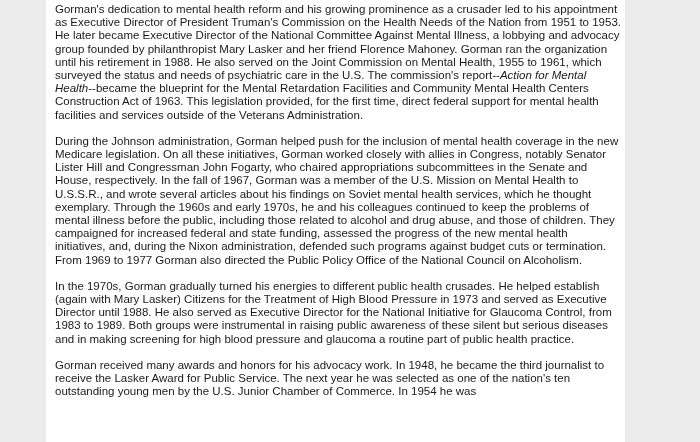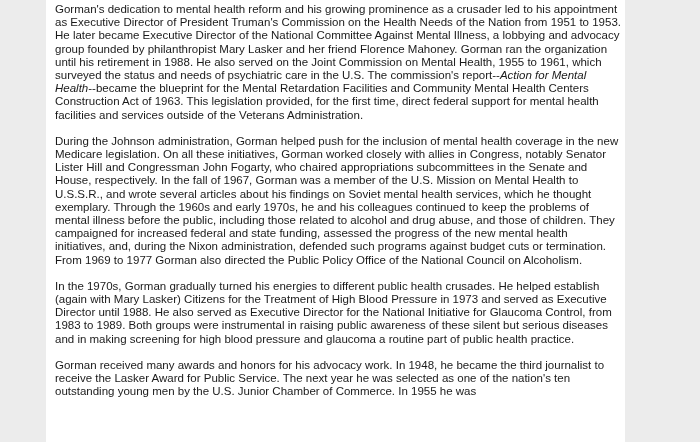--- a/index.html
+++ b/index.html
@@ -41,16 +41,16 @@
 
 <div class="content-column">
   <div class="document-text">
 
     <p><span>Gorman's dedication to mental health reform and his growing prominence as a crusader led to his appointment as Executive Director of President Truman's Commission on the Health Needs of the Nation from 1951 to 1953. He later became Executive Director of the National Committee Against Mental Illness, a lobbying and advocacy group founded by philanthropist Mary Lasker and her friend Florence Mahoney. Gorman ran the organization until his retirement in 1988. He also served on the Joint Commission on Mental Health, 1955 to 1961, which surveyed the status and needs of psychiatric care in the U.S. The commission's report--</span><em>Action for Mental Health</em><span>--became the blueprint for the Mental Retardation Facilities and Community Mental Health Centers Construction Act of 1963. This legislation provided, for the first time, direct federal support for mental health facilities and services outside of the Veterans Administration.</span></p>
 
     <p><span>During the Johnson administration, Gorman helped push for the inclusion of mental health coverage in the new Medicare legislation. On all these initiatives, Gorman worked closely with allies in Congress, notably Senator Lister Hill and Congressman John Fogarty, who chaired appropriations subcommittees in the Senate and House, respectively. In the fall of 1967, Gorman was a member of the U.S. Mission on Mental Health to U.S.S.R., and wrote several articles about his findings on Soviet mental health services, which he thought exemplary. Through the 1960s and early 1970s, he and his colleagues continued to keep the problems of mental illness before the public, including those related to alcohol and drug abuse, and those of children. They campaigned for increased federal and state funding, assessed the progress of the new mental health initiatives, and, during the Nixon administration, defended such programs against budget cuts or termination. From 1969 to 1977 Gorman also directed the Public Policy Office of the National Council on Alcoholism.</span></p>
 
     <p><span>In the 1970s, Gorman gradually turned his energies to different public health crusades. He helped establish (again with Mary Lasker) Citizens for the Treatment of High Blood Pressure in 1973 and served as Executive Director until 1988. He also served as Executive Director for the National Initiative for Glaucoma Control, from 1983 to 1989. Both groups were instrumental in raising public awareness of these silent but serious diseases and in making screening for high blood pressure and glaucoma a routine part of public health practice.</span></p>
 
-    <p><span>Gorman received many awards and honors for his advocacy work. In 1948, he became the third journalist to receive the Lasker Award for Public Service. The next year he was selected as one of the nation's ten outstanding young men by the U.S. Junior Chamber of Commerce. In 1955 he was</span></p>
+    <p><span>Gorman received many awards and honors for his advocacy work. In 1948, he became the third journalist to receive the Lasker Award for Public Service. The next year he was selected as one of the nation's ten outstanding young men by the U.S. Junior Chamber of Commerce. In 1954 he was</span></p>
 
   </div>
 </div>
 
 </body></html>

